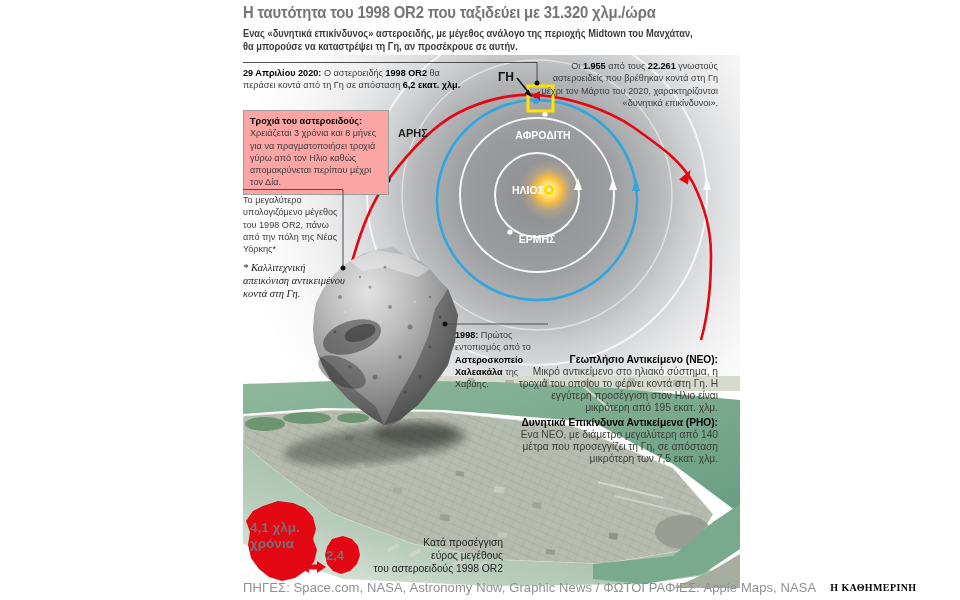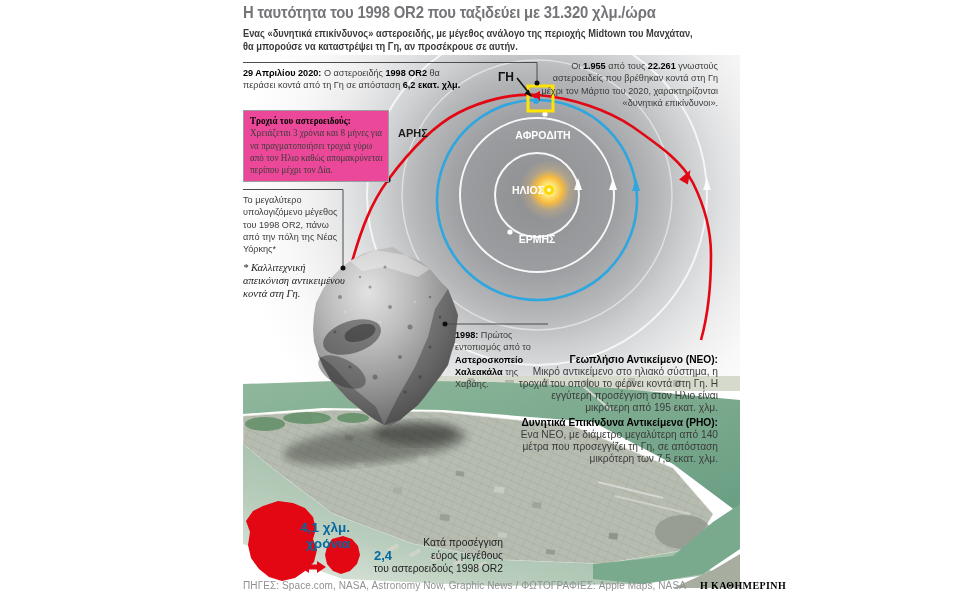--- a/index.html
+++ b/index.html
@@ -9,41 +9,41 @@
   .abs{position:absolute;}
   
   #title{left:243px;top:3px;width:640px;font-size:16.5px;font-weight:bold;color:#747578;
          letter-spacing:-.2px;transform:scaleX(.9);transform-origin:0 0;white-space:pre;}
   #subtitle{left:243px;top:27px;width:580px;font-size:10.5px;font-weight:bold;color:#3a3a39;
          line-height:13px;transform:scaleX(.885);transform-origin:0 0;white-space:pre-line;}
   
   .callout{font-size:9.8px;line-height:12.3px;color:#3c3c3b;transform:scaleX(.93);transform-origin:0 0;}
   .callout b{color:#000;}
   #callout-flyby{left:243px;top:67px;width:235px;}
-  #callout-trajectory{left:243px;top:110px;width:146px;background:#ec4899;border:1px solid #9c9d9f;
-        padding:4px 6px 5px 6px;box-sizing:border-box;transform:none;font-family:Liberation Serif, serif;}
+  #callout-trajectory{left:243px;top:110px;width:146px;background:#fca5a5;border:1px solid #9c9d9f;
+        padding:4px 6px 5px 6px;box-sizing:border-box;transform:none;}
   #callout-trajectory .inner{transform:scaleX(.93);transform-origin:0 0;width:143px;}
   #callout-size{left:243px;top:194px;width:108px;}
   #artistic-note{left:243px;top:261px;width:102px;font-family:"Liberation Serif",serif;
         font-style:italic;font-size:10.5px;line-height:13px;color:#1a1a1a;}
   #callout-discovery{left:455px;top:329px;width:100px;}
   #callout-stats{right:242px;top:60px;width:196px;text-align:right;transform-origin:100% 0;}
   #definitions{right:242px;top:326px;width:208px;text-align:right;transform-origin:100% 0;
         font-size:10.2px;line-height:12px;margin-top:28px;}
   #definitions .def-head{font-weight:bold;color:#000;}
   #definitions .def-body{margin-bottom:3px;}
   
-  .blob-text{color:#0369a1;font-weight:bold;text-align:right;z-index:7;margin-left:32px;}
+  .blob-text{color:#737373;font-weight:bold;text-align:left;z-index:7;}
   #blob-big-text{left:250px;top:520px;width:68px;font-size:13.5px;line-height:15.5px;}
   #blob-small-text{left:326px;top:548px;width:34px;font-size:13px;}
   #scale-caption{left:363px;top:536px;width:140px;font-size:10.3px;line-height:13px;color:#222;
         white-space:pre-line;z-index:7;text-align:right;}
   
   #footer{left:243px;top:580px;width:497px;display:flex;align-items:center;gap:7px;z-index:8;}
-  #footer .sources{font-size:10px;color:#8f9092;letter-spacing:.1px;white-space:nowrap;text-align:center;}
+  #footer .sources{font-size:13px;color:#8f9092;letter-spacing:.1px;white-space:nowrap;text-align:center;}
   #footer .rule{flex:1;border-top:1px solid #c6c6c6;height:0;}
   #footer .logo{font-family:"Liberation Serif",serif;font-size:10px;font-weight:bold;color:#000;
         letter-spacing:.4px;white-space:nowrap;}
   
   #orbit-svg{left:243px;top:55px;z-index:1;}
   #map-svg{left:243px;top:374px;z-index:2;}
   #asteroid-svg{left:280px;top:237px;z-index:3;}
   .txt{z-index:5;}
   #overlay-svg{left:0;top:0;z-index:6;pointer-events:none;}
 </style>

